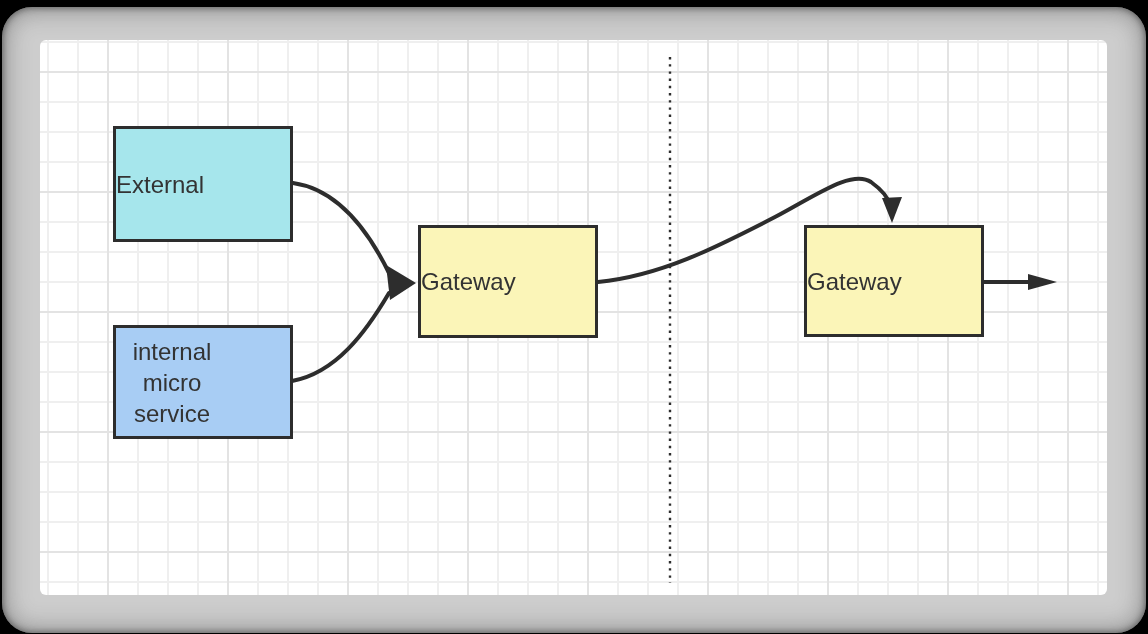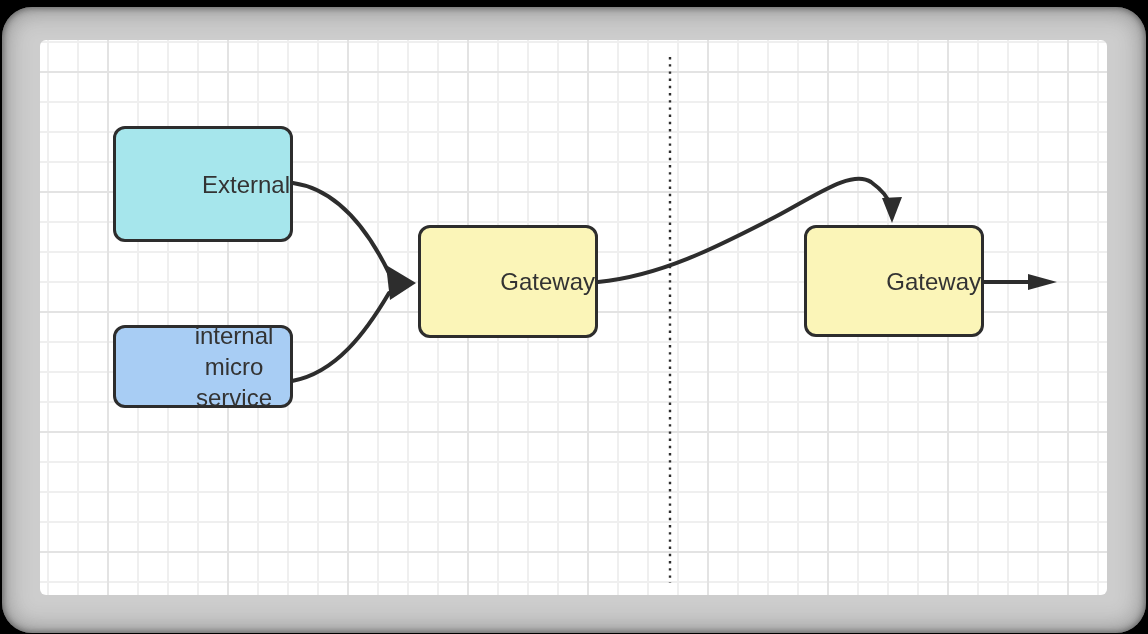--- a/index.html
+++ b/index.html
@@ -63,34 +63,34 @@
   .divider {
     fill: none;
     stroke: #2d2d2d;
     stroke-width: 2.4;
     stroke-dasharray: 2.4 4.8;
   }
   .node {
     position: absolute;
     box-sizing: border-box;
     border: 3.5px solid #2d2d2d;
-    border-radius: 12px;
+    border-radius: 0;
     display: flex;
     align-items: center;
-    justify-content: flex-end;
+    justify-content: flex-start;
     z-index: 4;
     color: #333333;
     font-size: 24px;
   }
   .node-label {
     text-align: center;
     line-height: 31px;
   }
   .node--external      { left: 113px; top: 126px; width: 180px; height: 116px; }
-  .node--internal      { left: 113px; top: 325px; width: 180px; height: 83px; }
+  .node--internal      { left: 113px; top: 325px; width: 180px; height: 114px; }
   .node--internal .node-label { width: 112px; }
   .node--gateway-left  { left: 418px; top: 225px; width: 180px; height: 113px; }
   .node--gateway-right { left: 804px; top: 225px; width: 180px; height: 112px; }
 </style>
 </head>
 <body>
 
 <div class="stage">
 
   <div class="frame"></div>

